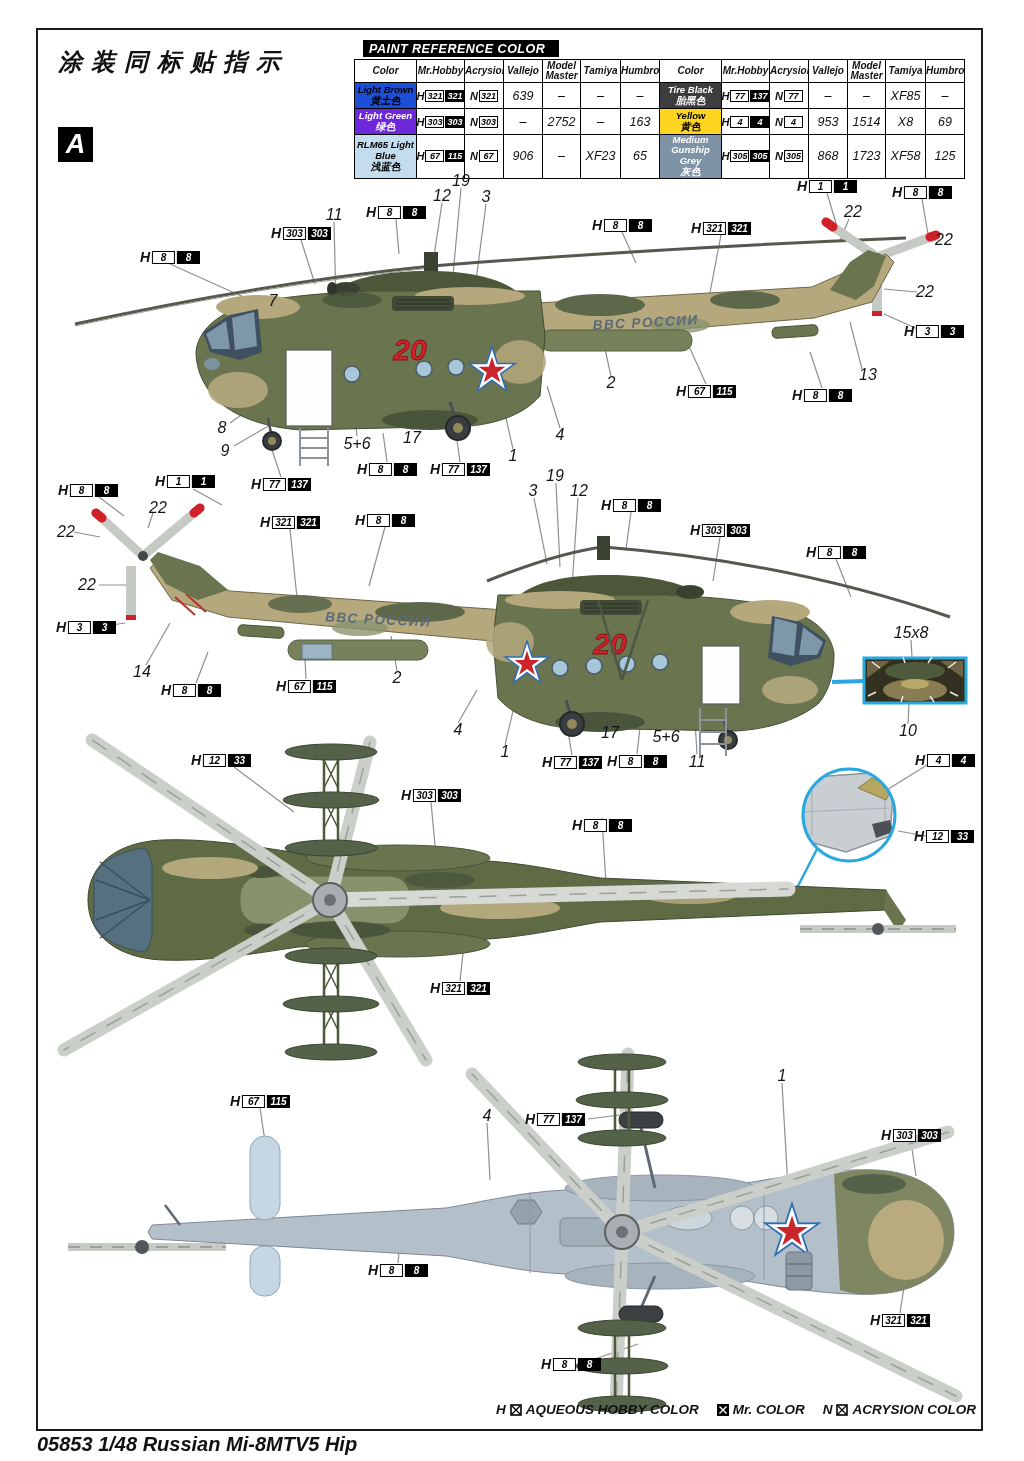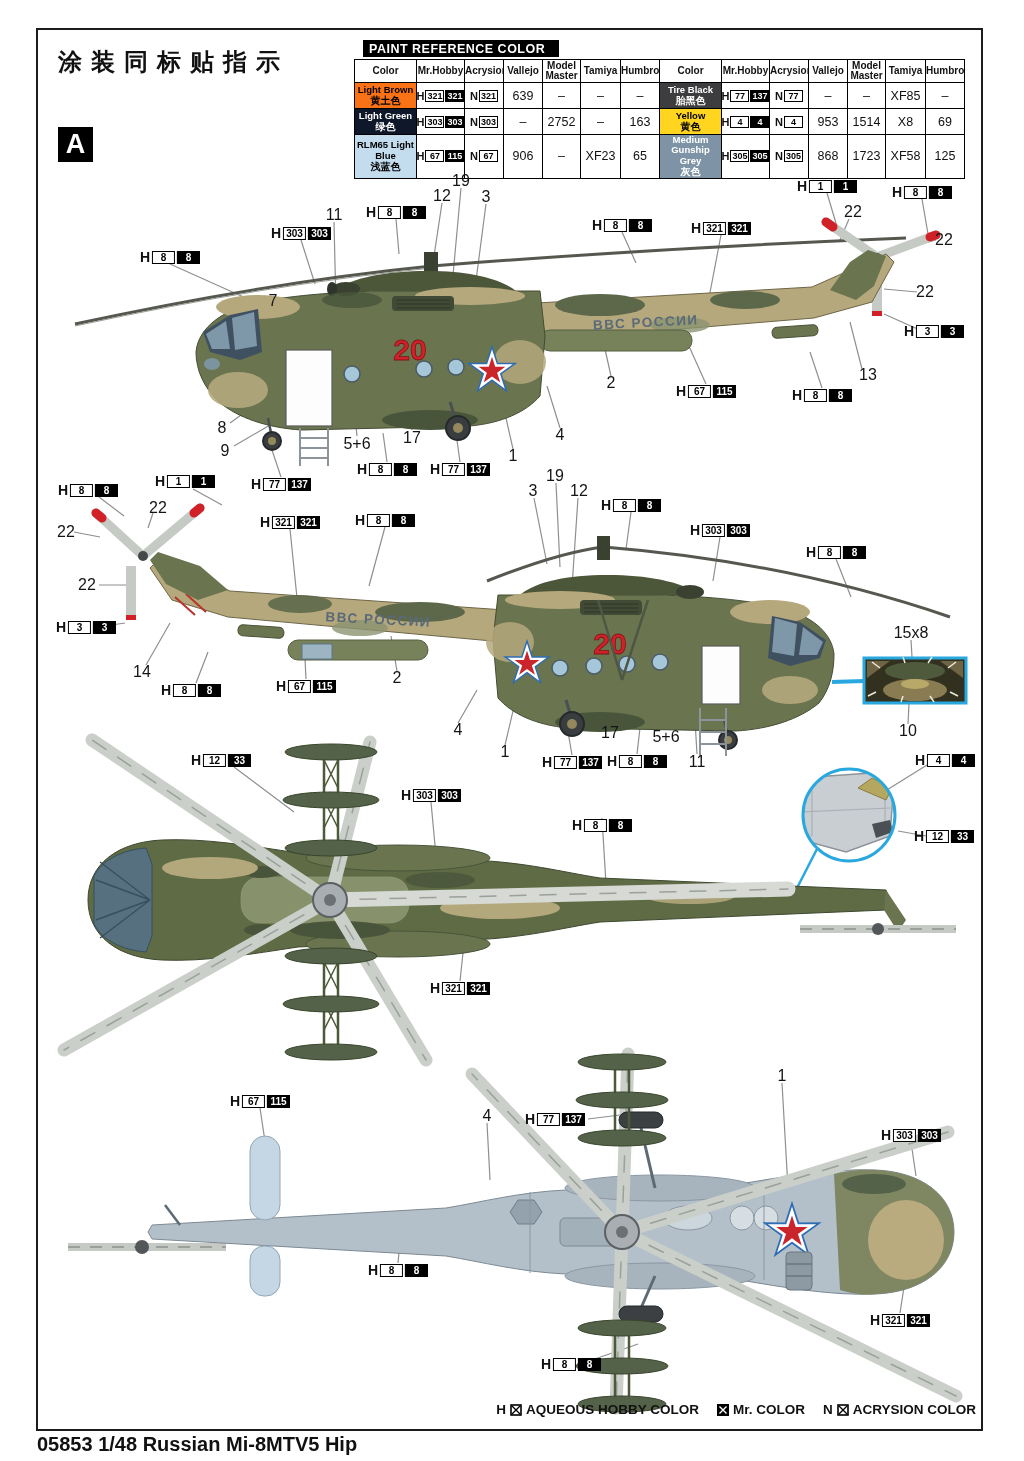--- a/index.html
+++ b/index.html
@@ -1,17 +1,17 @@
 <!DOCTYPE html>
 <html><head>
 <meta charset="utf-8">
 <style>
   html,body{margin:0;padding:0;background:#fff;}
   .page{position:relative;width:1024px;height:1461px;background:#fff;overflow:hidden;
-        font-family:"Liberation Sans",sans-serif;color:#111;}
+        font-family:"Liberation Sans",sans-serif;color:#111;font-style:italic;}
   .frame{position:absolute;left:36px;top:28px;width:943px;height:1399px;border:2px solid #1c1c1c;z-index:0;}
   .title-cn{position:absolute;left:58px;top:46px;font-size:24px;font-weight:bold;letter-spacing:9px;z-index:4;}
   .title-en{position:absolute;left:57px;top:80px;font-size:25px;font-weight:bold;z-index:4;}
   .section-badge{position:absolute;left:58px;top:127px;width:35px;height:35px;background:#000;color:#fff;
         font-size:27px;font-weight:bold;display:flex;align-items:center;justify-content:center;z-index:4;}
   
   .pt-title{position:absolute;left:363px;top:40px;width:190px;height:17px;background:#000;color:#fff;
         font-size:12.5px;font-weight:bold;letter-spacing:.5px;display:flex;align-items:center;padding-left:6px;z-index:5;}
   .paint-table{position:absolute;left:354px;top:59px;width:611px;border-collapse:collapse;table-layout:fixed;z-index:5;background:#fff;}
   .paint-table th,.paint-table td{border:1.3px solid #000;text-align:center;vertical-align:middle;padding:0;overflow:hidden;}
@@ -79,21 +79,21 @@
           <th>Mr.Hobby</th>
           <th>Acrysion</th>
           <th>Vallejo</th>
           <th>Model Master</th>
           <th>Tamiya</th>
           <th>Humbrol</th>
         </tr>
       </thead>
     <tbody>
         <tr>
-          <td style="background: #f97316; color: rgb(0, 0, 0);">
+          <td style="background: #1d4ed8; color: rgb(0, 0, 0);">
             <div class="sw-en">Light Brown</div>
             <div class="sw-cn">黄土色</div>
           </td>
           <td>
             <span class="hobcell">
               <span class="hp">H</span>
               <span class="cbox">321</span>
               <span class="cbox black">321</span>
             </span>
           </td>
@@ -123,21 +123,21 @@
               <span class="hp">N</span>
               <span class="cbox">77</span>
             </span>
           </td>
           <td class="num-cell">–</td>
           <td class="num-cell">–</td>
           <td class="num-cell">XF85</td>
           <td class="num-cell">–</td>
         </tr>
         <tr>
-          <td style="background: #0f172a; color: rgb(255, 255, 255);">
+          <td style="background: #6d28d9; color: rgb(255, 255, 255);">
             <div class="sw-en">Light Green</div>
             <div class="sw-cn">绿色</div>
           </td>
           <td>
             <span class="hobcell">
               <span class="hp">H</span>
               <span class="cbox">303</span>
               <span class="cbox black">303</span>
             </span>
           </td>

